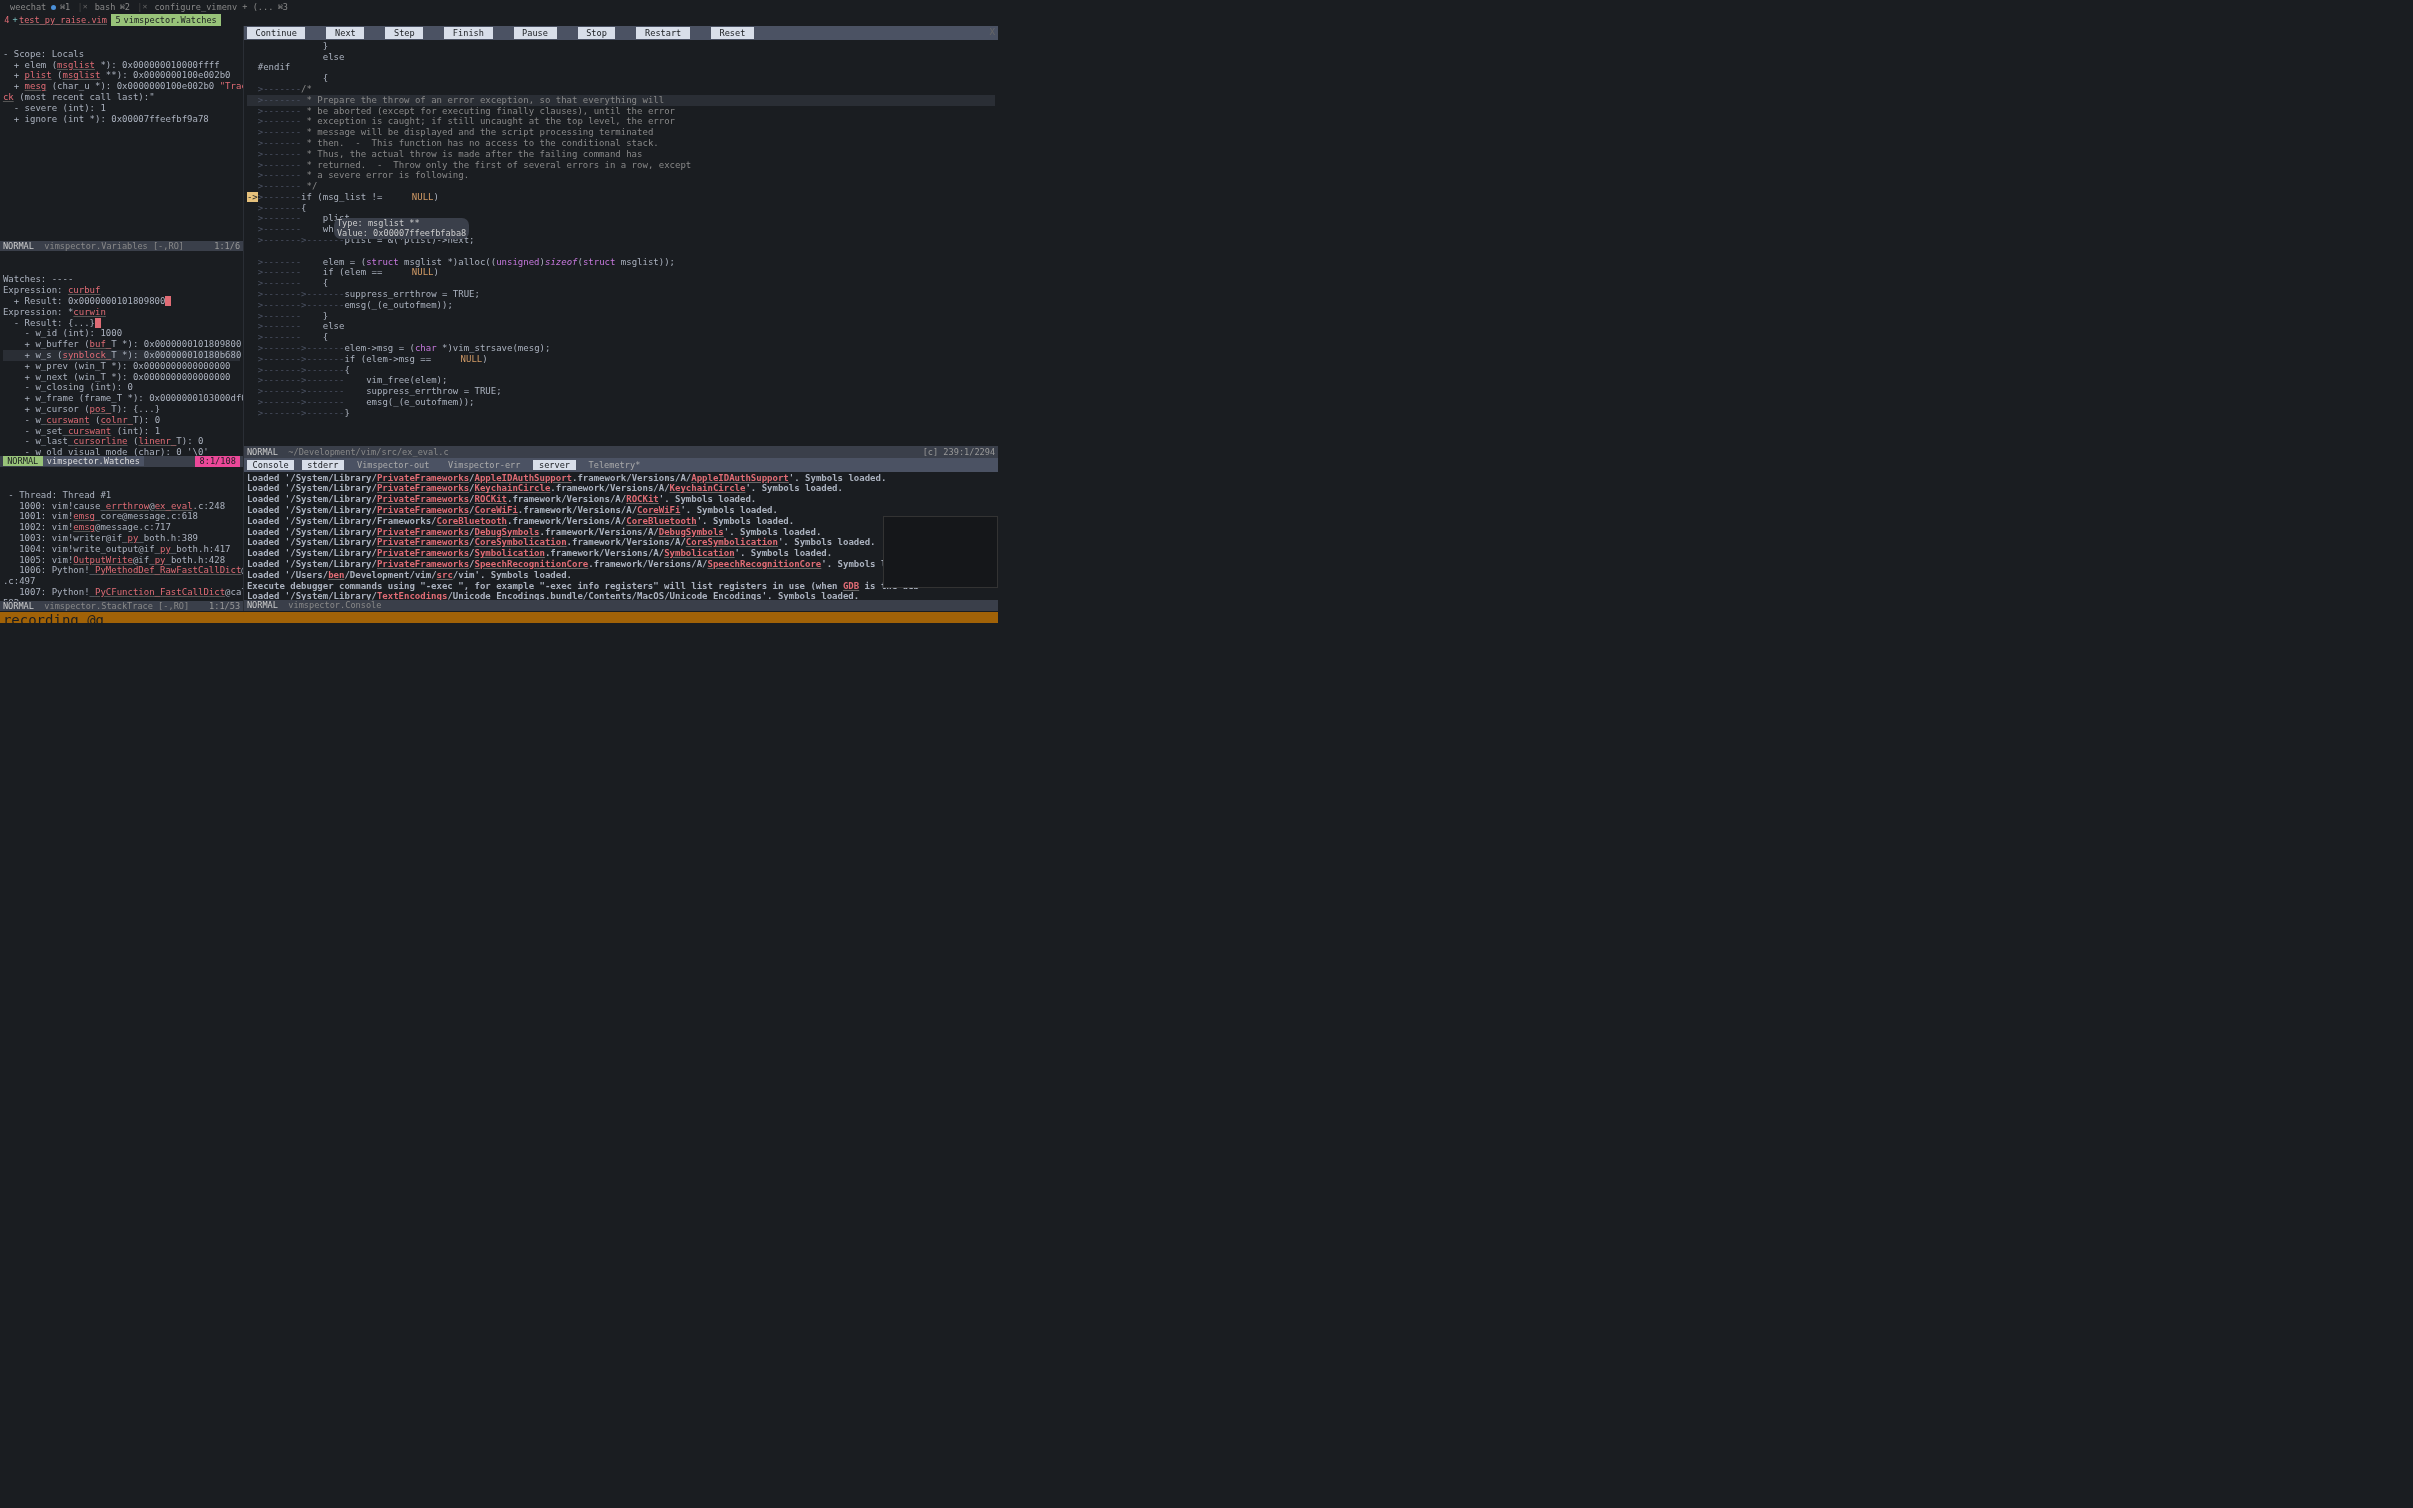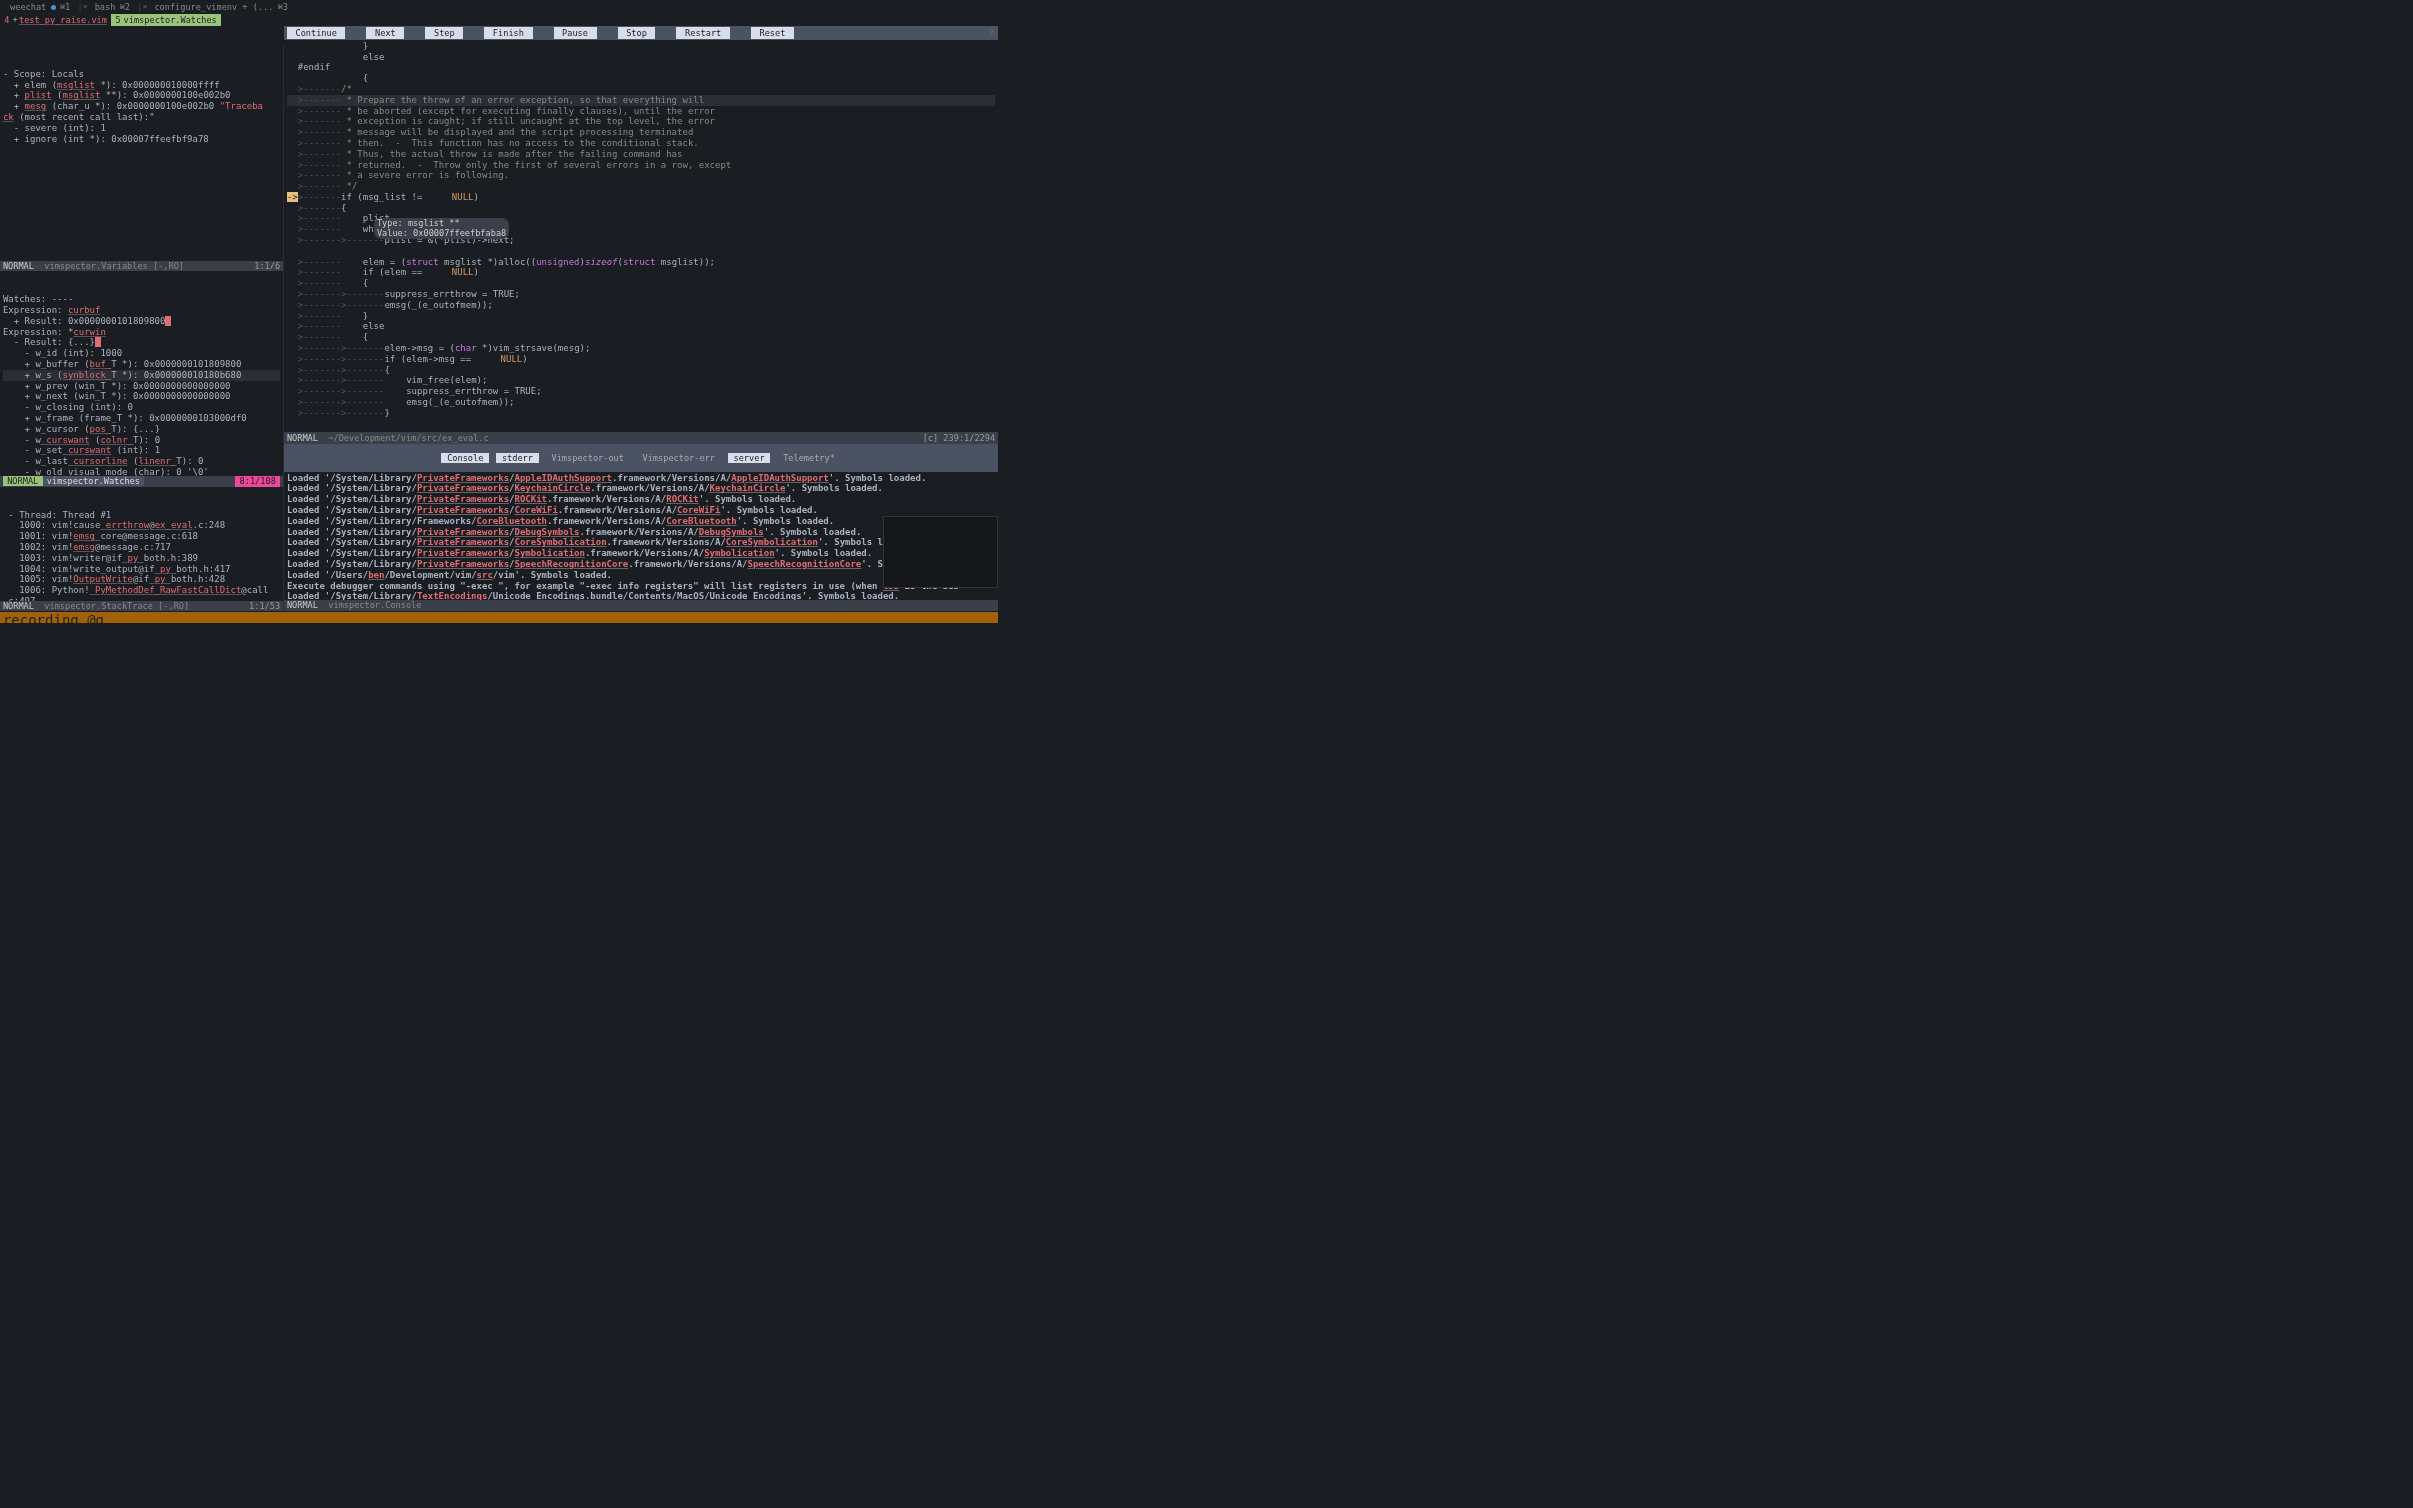--- a/index.html
+++ b/index.html
@@ -42,25 +42,24 @@
 }
 .app-tabs .atab.active { background: #98c379; color: #1a1d21; }
 .app-tabs .num { color: #e06c75; margin-right: 2.9px; }
 .app-tabs .plus { color: #7bb; margin-right: 1.4px; }
 
 .main {
   display: flex;
   height: calc(100% - 26px - 11.5px);
 }
 .left {
-  width: 284px;
+  width: 244px;
   display: flex;
   flex-direction: column;
   border-right: 0.7px solid #2a2e35;
-  margin-top: 20px;
 }
 .right {
   flex: 1;
   display: flex;
   flex-direction: column;
 }
 
 .pane { overflow: hidden; white-space: pre; }
 .pane-content { padding: 0.7px 2.9px; font-size: 9px; }
 
@@ -133,23 +132,22 @@
   font-size: 8.6px;
   border-radius: 7px;
 }
 
 .bottom-tabs {
   background: #4b5263;
   display: flex;
   gap: 7.2px;
   padding: 0 2.9px;
   font-size: 8.6px;
-  height: 28px;
-  align-items: center;
-  justify-content: center;
+  height: 14px;
+  align-items: center;
 }
 .bottom-tabs .btab { background: #d8dee9; color: #1a1d21; padding: 0 5.7px; }
 .bottom-tabs .btab.inactive { background: #4b5263; color: #aaa; }
 
 .console {
   height: 128px;
   padding: 0.7px 2.9px;
   font-size: 9px;
   overflow: hidden;
   position: relative;

